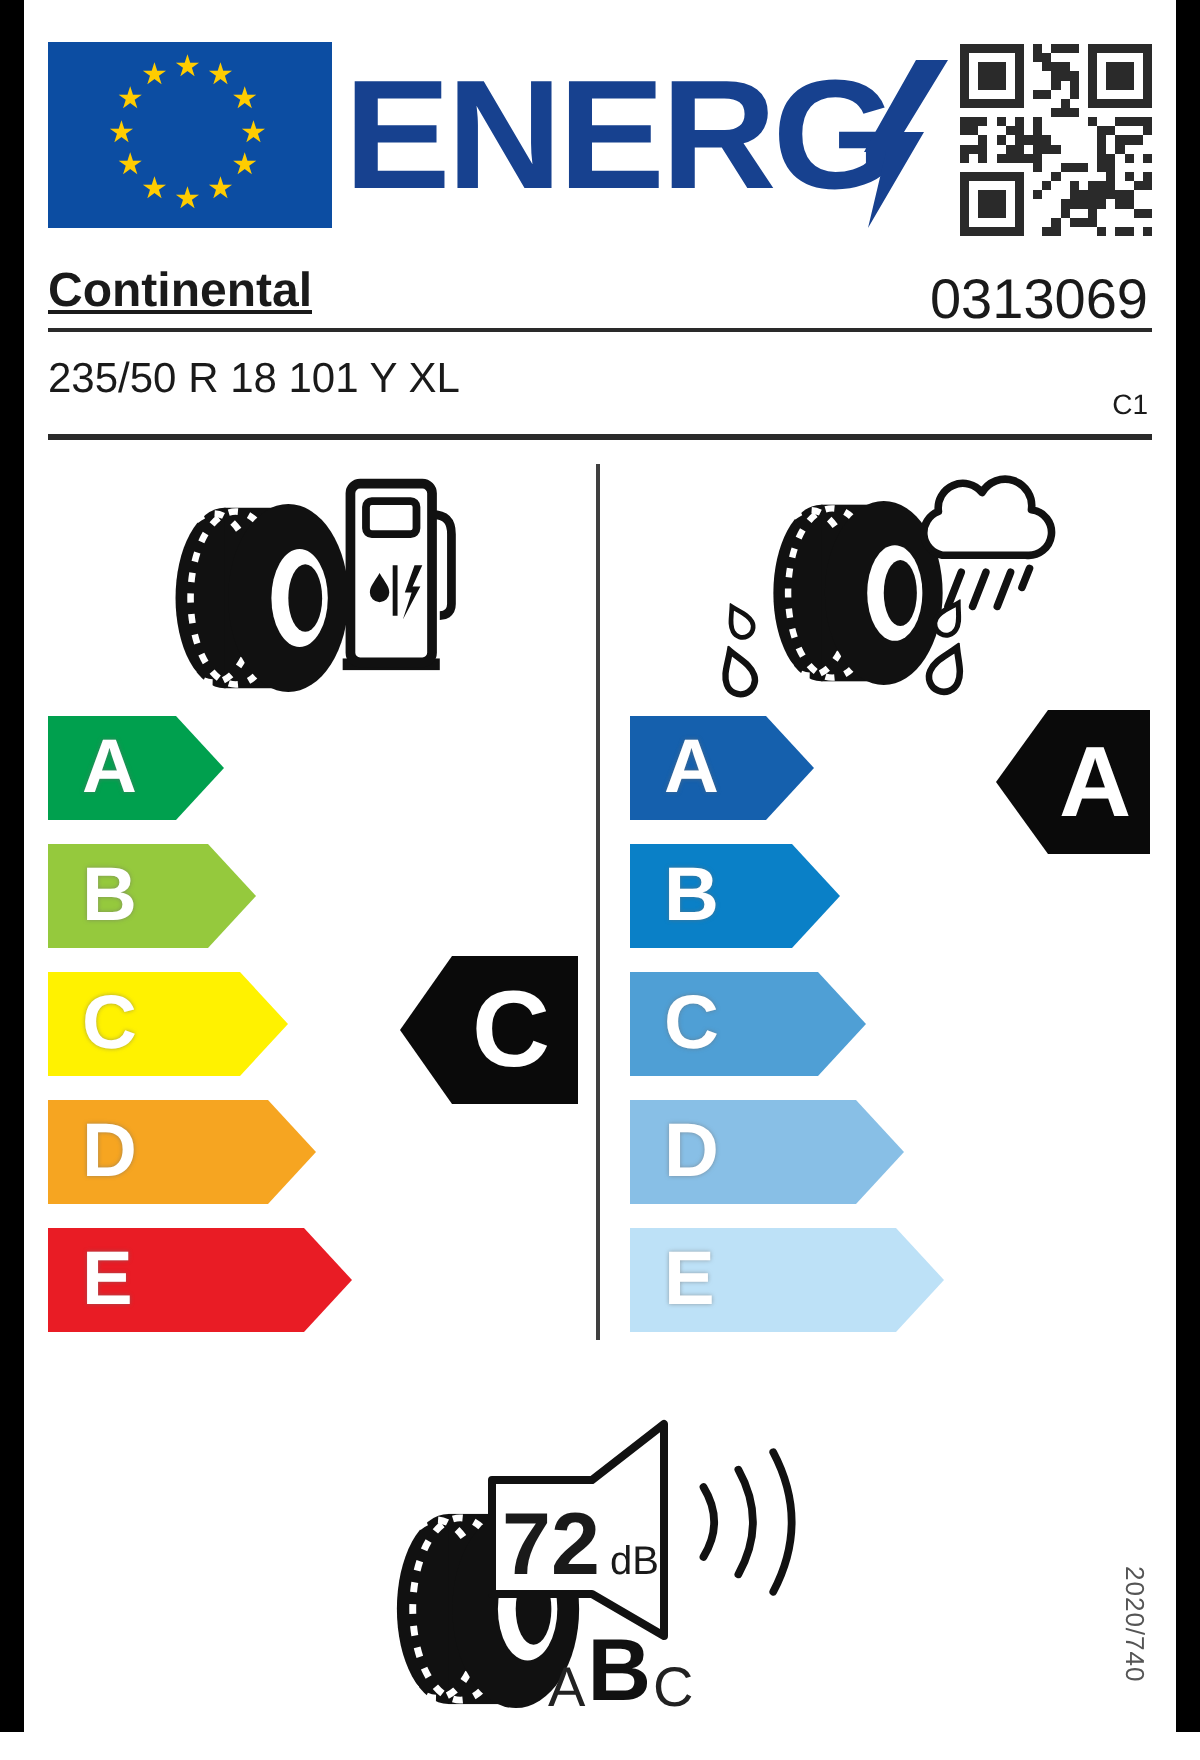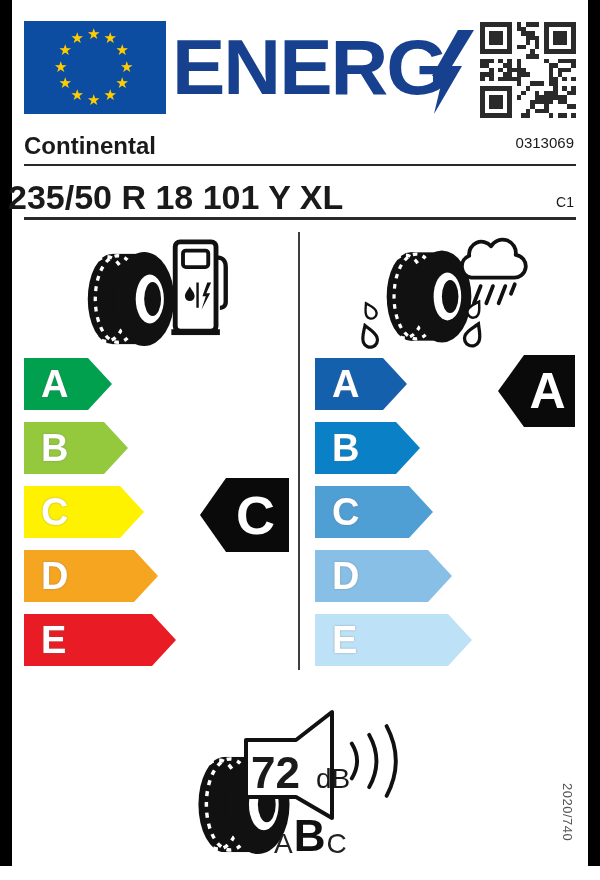--- a/index.html
+++ b/index.html
@@ -9,41 +9,41 @@
   
   .side-bar{position:absolute;top:0;width:12px;height:866px;background:#000;}
   
   .flag{position:absolute;left:24px;top:21px;width:142px;height:93px;}
   .flag .star{position:absolute;font-size:15px;line-height:1;}
   .brand-title{position:absolute;left:172px;top:22px;height:92px;line-height:92px;
                font-size:80px;font-weight:bold;letter-spacing:-2px;transform:scaleY(.97);}
   .qr{position:absolute;left:480px;top:22px;width:96px;height:96px;}
   .qr svg{width:100%;height:100%;shape-rendering:crispEdges;}
   
-  .row-brand{position:absolute;left:24px;top:132px;font-size:24px;font-weight:bold;}
-  .row-artnum{position:absolute;right:26px;top:134px;font-size:15px;}
+  .row-brand{position:absolute;left:24px;top:132px;font-size:24px;font-weight:bold;text-decoration:underline;}
+  .row-artnum{position:absolute;right:26px;top:134px;font-size:28px;}
   .hr1{position:absolute;left:24px;top:164px;width:552px;height:2px;background:#2a2a2a;}
-  .row-size{position:absolute;left:8px;top:178px;font-size:34px;font-weight:bold;}
+  .row-size{position:absolute;left:24px;top:178px;font-size:21px;}
   .row-class{position:absolute;right:26px;top:194px;font-size:14px;}
   .hr2{position:absolute;left:24px;top:217px;width:552px;height:3px;background:#2a2a2a;}
   
   .vdivider{position:absolute;left:298px;top:232px;width:2px;height:438px;background:#3f3f3f;}
   
   .arrow{position:absolute;height:52px;display:flex;align-items:center;
          clip-path:polygon(0 0,calc(100% - 24px) 0,100% 50%,calc(100% - 24px) 100%,0 100%);}
   .arrow .lt{margin-left:17px;font-size:38px;font-weight:bold;color:#fff;line-height:1;
              text-shadow:0 0 2px rgba(110,110,110,.6);}
   .pick{position:absolute;background:#0a0a0a;display:flex;align-items:center;justify-content:center;
         color:#fff;font-weight:bold;
         clip-path:polygon(26px 0,100% 0,100% 100%,26px 100%,0 50%);}
   .pick span{padding-left:22px;}
   
   .noise-db{position:absolute;left:251px;top:748px;white-space:nowrap;}
   .noise-db .v{font-size:44px;font-weight:bold;}
-  .noise-db .u{font-size:28px;margin-left:16px;}
+  .noise-db .u{font-size:20px;margin-left:5px;}
   .noise-abc{position:absolute;left:274px;top:814px;display:flex;align-items:flex-end;line-height:1;}
   .noise-abc .s{font-size:28px;color:#222;}
   .noise-abc .b{font-size:44px;font-weight:bold;color:#111;margin:0 1px;}
   .regnum{position:absolute;left:560px;top:783px;writing-mode:vertical-rl;
           font-size:13px;color:#555;letter-spacing:.5px;}
   svg{display:block;}
 </style>
 </head>
 <body>
 

